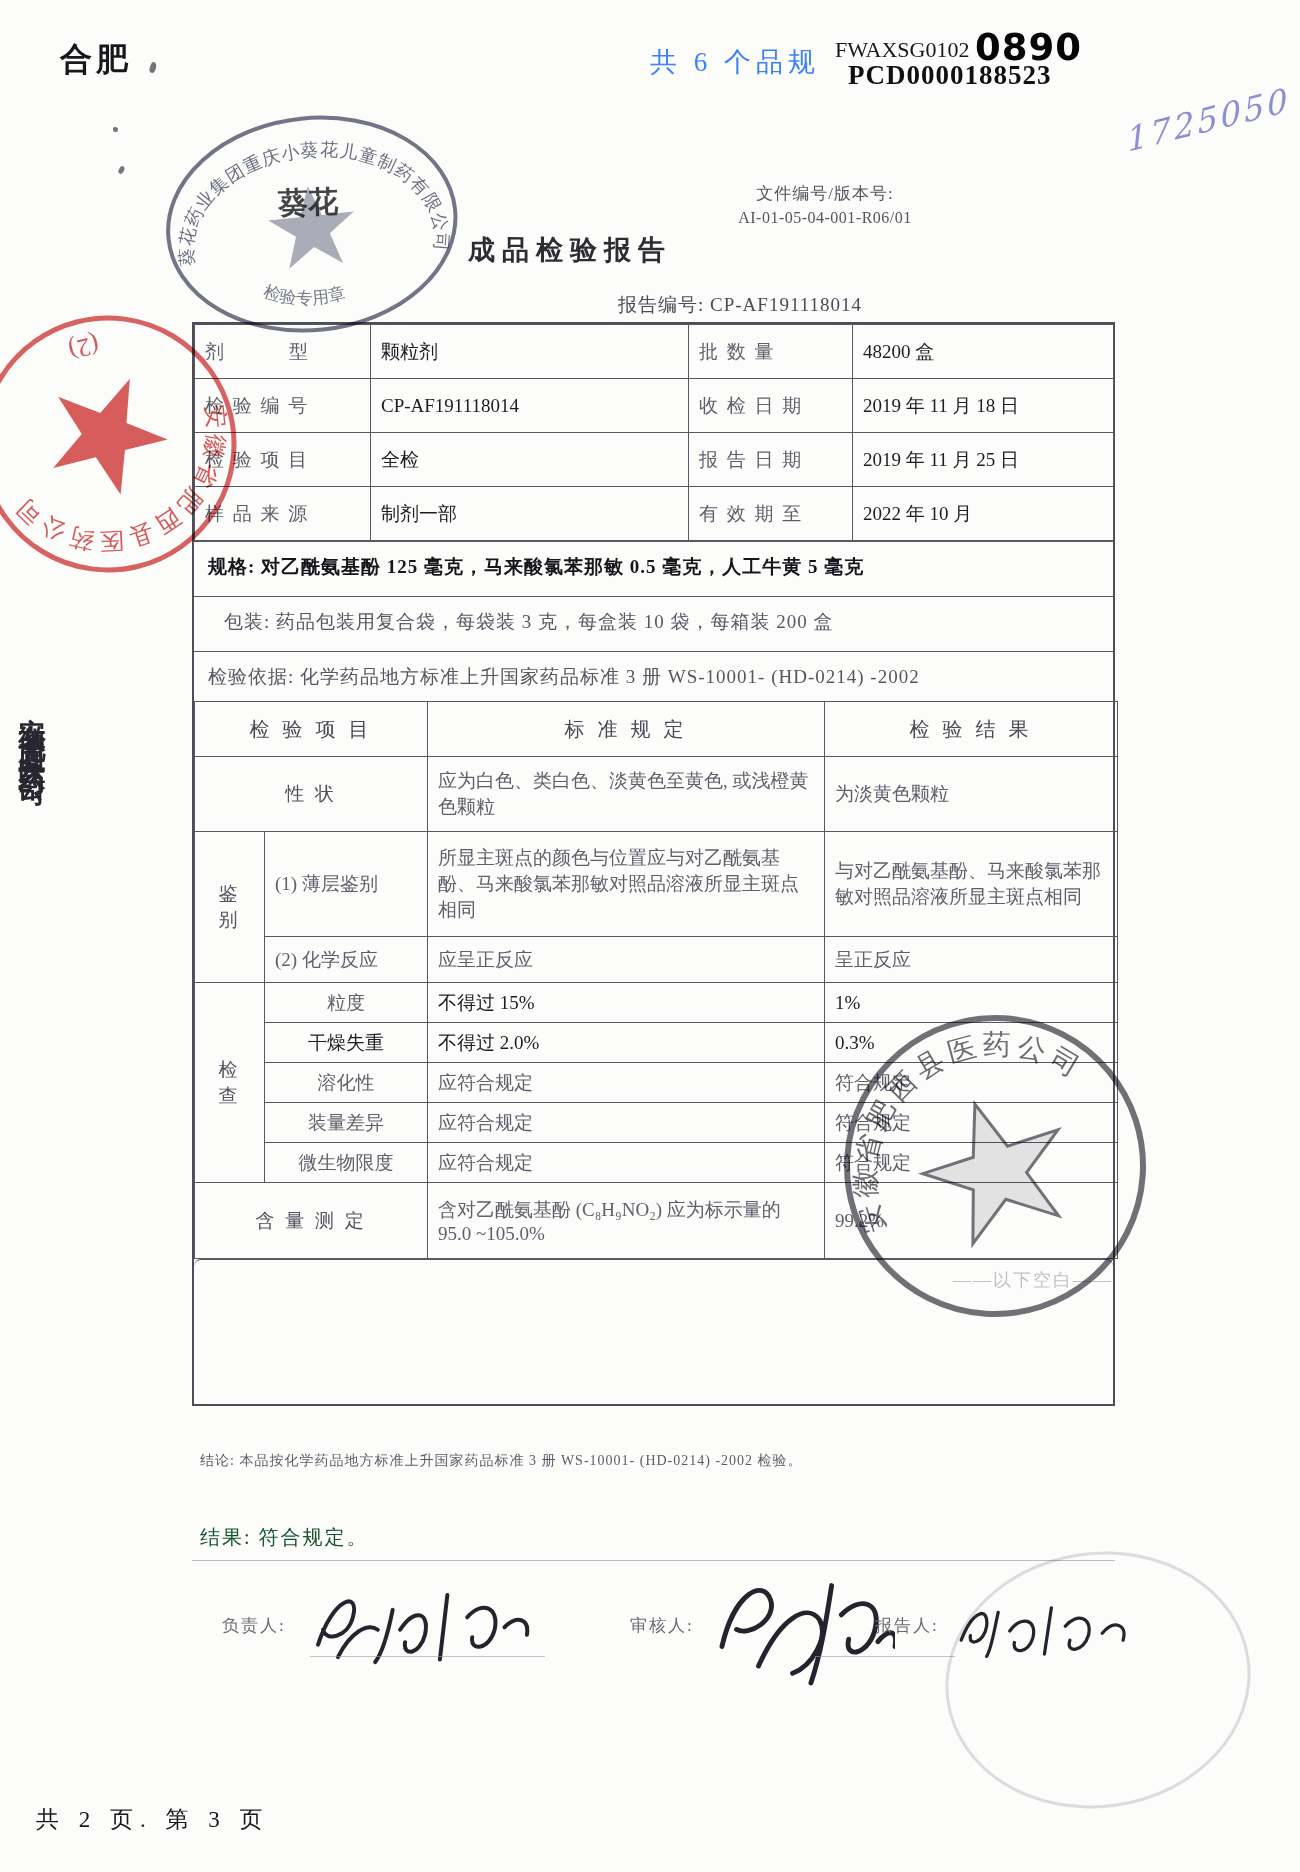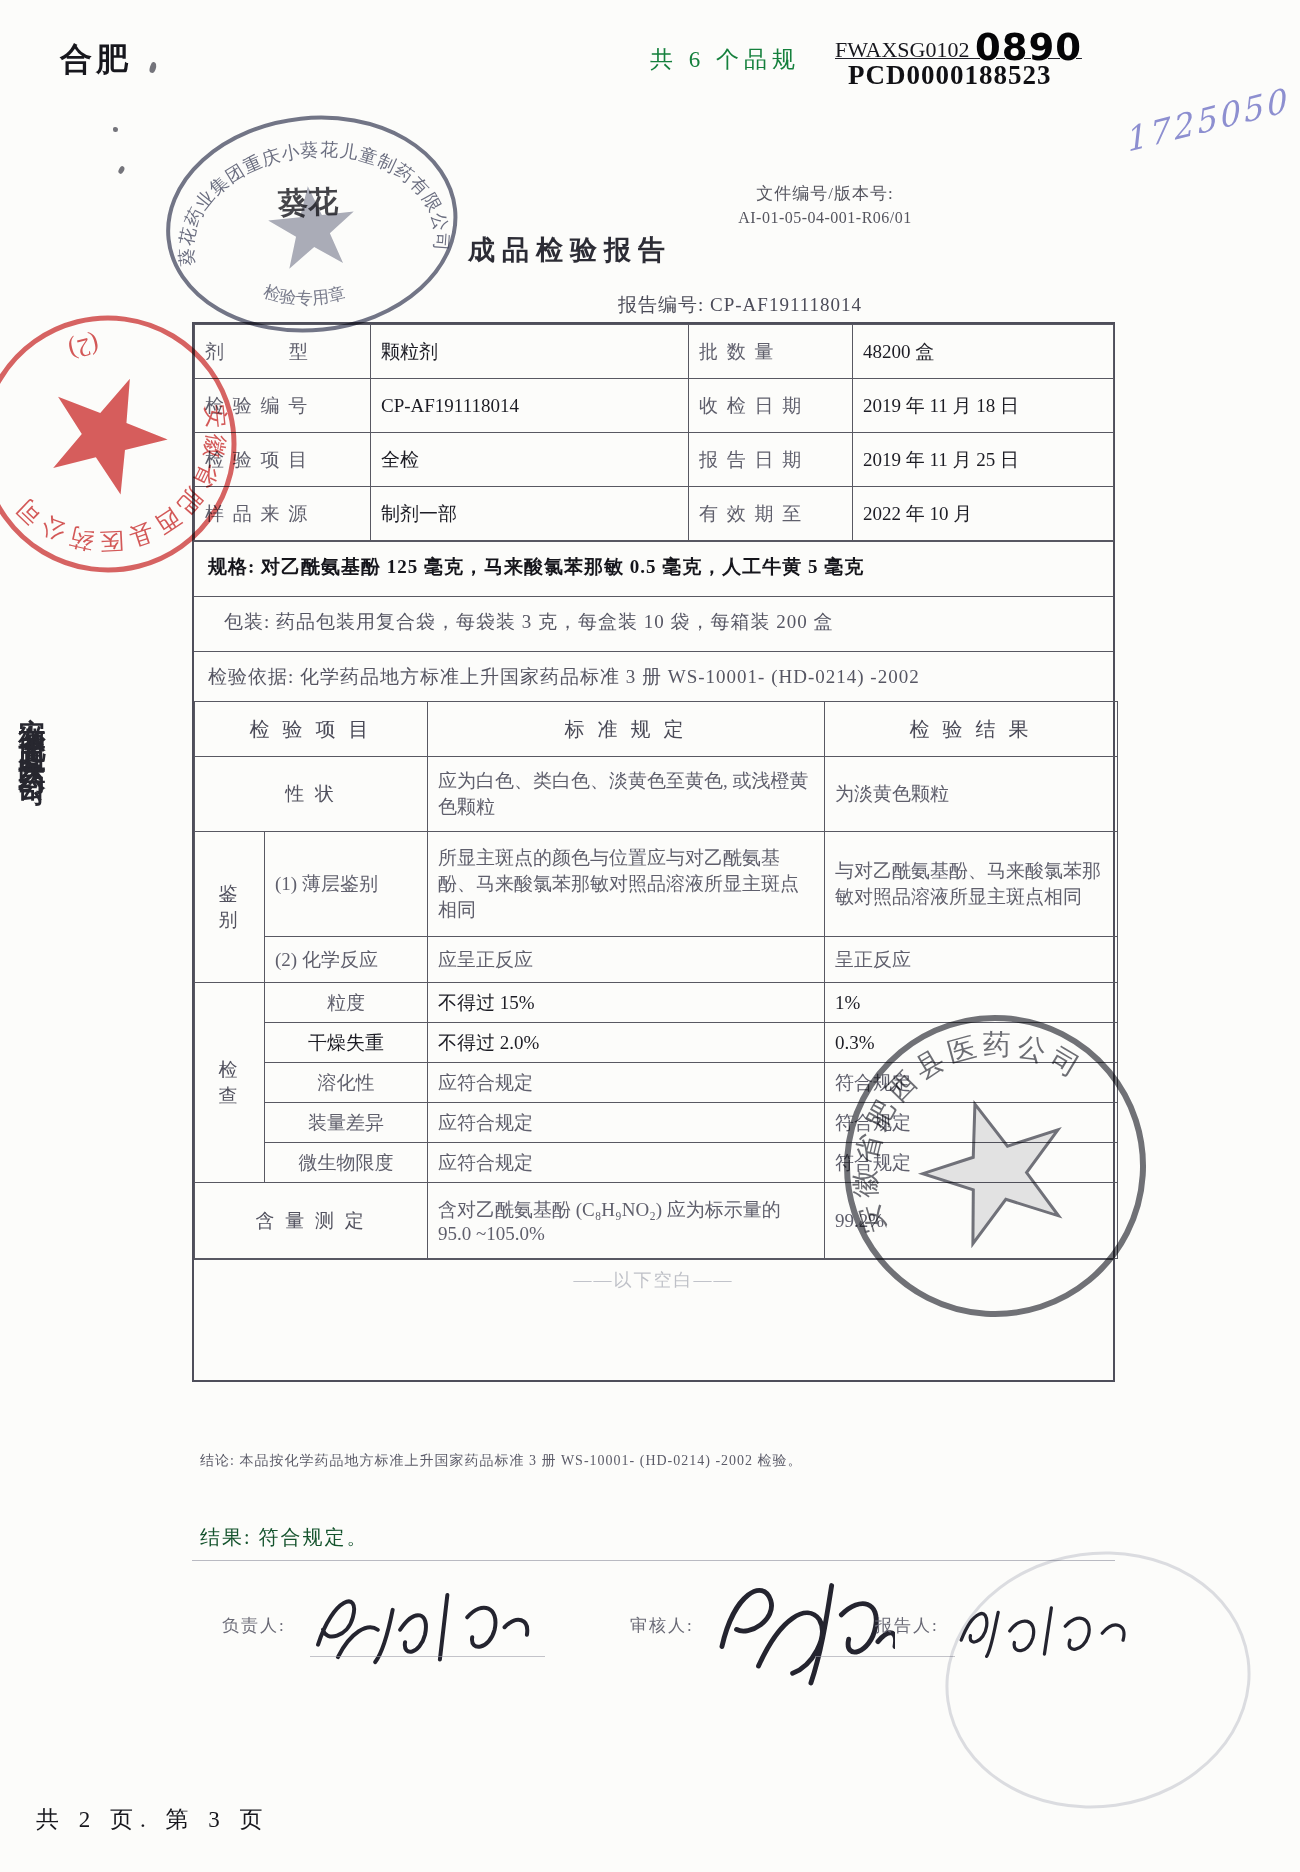--- a/index.html
+++ b/index.html
@@ -7,22 +7,22 @@
     position:relative;width:1300px;height:1872px;margin:0 auto;
     background:#fcfcfa;overflow:hidden;
     font-family:"Liberation Serif","DejaVu Serif",serif;color:#20202a;
   }
   .abs{position:absolute;}
   .faded{color:#5f5f6c;}
   .dark{color:#1c1c24;}
   
   .city{left:60px;top:38px;font-size:32px;font-weight:bold;letter-spacing:4px;color:#17171d;}
   .speck{background:#3a3a44;opacity:.7;border-radius:40% 60% 50% 50%;}
-  .spec-count{left:650px;top:44px;font-size:23px;letter-spacing:5px;color:#15803d;}
-  .code-line{left:835px;top:26px;width:280px;white-space:nowrap;text-decoration:underline;}
+  .spec-count{left:650px;top:44px;font-size:27px;letter-spacing:5px;color:#3b82f6;}
+  .code-line{left:835px;top:26px;width:280px;white-space:nowrap;}
   .code-prefix{font-size:22px;color:#17171d;}
   .code-bold{font-size:37px;font-weight:bold;font-family:"DejaVu Sans","Liberation Sans",sans-serif;letter-spacing:1px;color:#050507;vertical-align:-3px;}
   .pcd{left:848px;top:60px;font-size:27px;font-weight:bold;letter-spacing:1px;color:#101014;}
   .hand-num{
     left:1125px;top:100px;font-size:33px;font-style:italic;color:#7a7cc9;
     transform:rotate(-14deg) skewX(-10deg);letter-spacing:3px;opacity:.85;
     font-family:"DejaVu Serif",serif;
   }
   .fileno{left:700px;top:182px;width:250px;text-align:center;color:#55555f;}
   .fileno .l1{font-size:17px;letter-spacing:1px;}
@@ -42,21 +42,21 @@
   .t-info .val{color:#1c1c24;}
   .full-row{border-top:1.5px solid #585862;box-sizing:border-box;padding:12px 14px;font-size:19px;letter-spacing:1px;}
   .full-row.spec{height:55px;color:#15151b;font-weight:bold;}
   .full-row.pack{height:55px;color:#565663;padding-left:30px;}
   .full-row.basis{height:50px;color:#565663;}
   .rt{border-top:1.5px solid #585862;}
   .rt td{font-size:19px;}
   .rt .hdr td{text-align:center;letter-spacing:4px;color:#4a4a57;height:50px;font-size:20px;}
   .rt .ctr{text-align:center;}
   .rt .grp{text-align:center;letter-spacing:3px;color:#52525f;}
-  .blank-area{border-top:1.5px solid #585862;height:121px;box-sizing:border-box;text-align:center;}
+  .blank-area{border-top:1.5px solid #585862;height:145px;box-sizing:border-box;text-align:right;border-radius:7px;}
   .blank-note{display:inline-block;margin-top:8px;font-size:18px;color:rgba(90,95,115,.38);letter-spacing:2px;}
   
   .concl1{left:200px;top:1452px;width:920px;font-size:14px;color:#5b5b68;letter-spacing:1px;}
   .concl2{left:200px;top:1524px;font-size:20px;color:#14532d;letter-spacing:2px;}
   .concl-hr{left:192px;top:1560px;width:923px;height:1px;background:#b9bac2;}
   
   .sig-label{font-size:17px;color:#6a6a76;letter-spacing:2px;}
   .sig-line{height:1px;background:#9c9da8;opacity:.6;}
   .sig-svg path{fill:none;stroke:#24242f;stroke-linecap:round;stroke-linejoin:round;}
   

